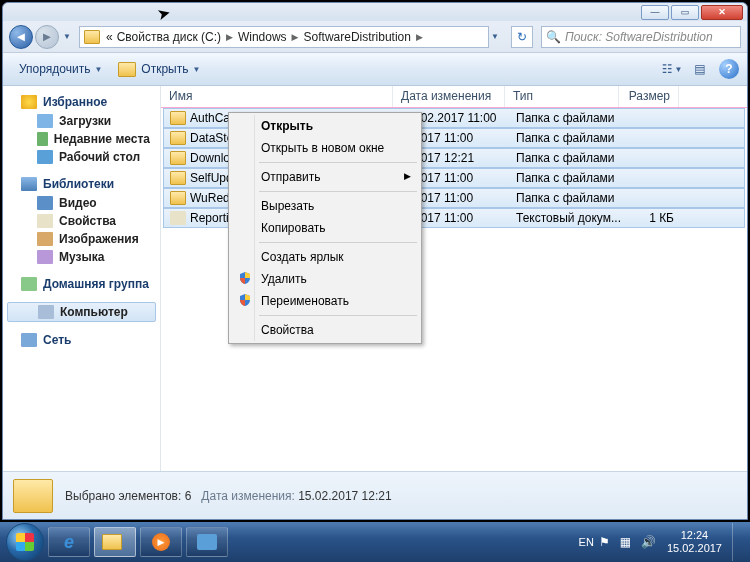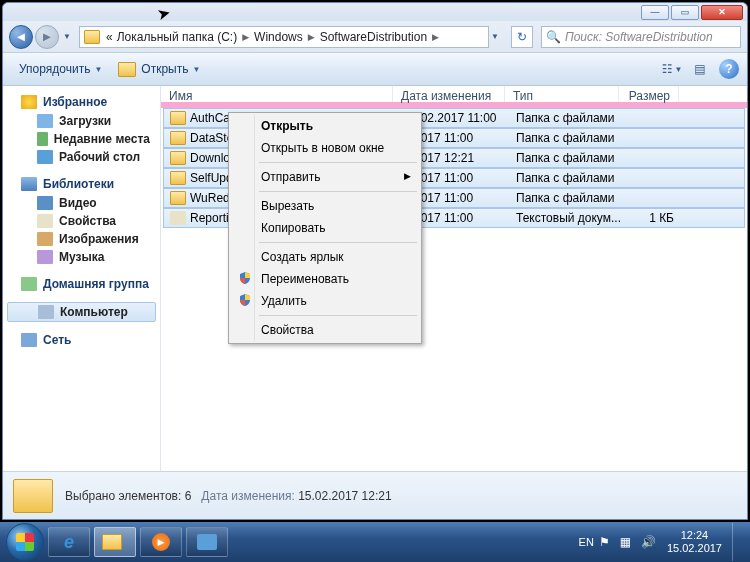--- a/index.html
+++ b/index.html
@@ -52,21 +52,21 @@
 .i-doc { background:#e8e2c8;}
 .i-img { background:#d8a868;}
 .i-mus { background:#b898d8;}
 .i-home { background:#88c888;}
 .i-comp { background:#a8bed8;}
 .i-net { background:#7aa8d8;}
 .i-fold { background: linear-gradient(#ffe9a8,#f0c24e); border:1px solid #c79c28;}
 
 
 .files { flex:1; display:flex; flex-direction:column; font-size:12px;}
-.fheader { display:flex; height:22px; border-bottom:6px solid #f9a8d4; background:#fff;}
+.fheader { display:flex; height:22px; border-bottom:1px solid #f9a8d4; background:#fff;}
 .fheader div { padding:3px 8px; color:#3a5068; border-right:1px solid #e6ebf1;}
 .fcol-name{width:232px;} .fcol-date{width:112px;} .fcol-type{width:114px;} .fcol-size{width:60px; text-align:right;}
 .frow { display:flex; height:20px; align-items:center; border:1px solid #a8c7e8; background: linear-gradient(#eaf2fb,#d9e9f8); margin:0 2px;}
 .frow .fname { width:232px; padding-left:6px; display:flex; align-items:center; overflow:hidden;}
 .frow .fname .sbicon{margin-right:4px;}
 .frow .fdate{width:112px; padding-left:8px;} .frow .ftype{width:114px;padding-left:8px; overflow:hidden; text-overflow:ellipsis; white-space:nowrap;} .frow .fsize{width:60px; text-align:right; padding-right:8px;}
 
 
 .ctxmenu { position:absolute; top:112px; left:228px; width:194px; background:#f2f2f2; border:1px solid #a7a7a7; box-shadow:2px 2px 4px rgba(0,0,0,.3); font-size:12px; padding:2px;}
 .ctxmenu .citem { padding:4px 20px 4px 30px; position:relative;}
@@ -114,21 +114,21 @@
       </div>
   </div>
 
   <div class="navbar">
     <div class="navcircle">◄</div>
     <div class="navcircle fwd">►</div>
     <div class="navdrop">▼</div>
     <div class="address">
       <span class="foldericon"></span>
       <span class="crumb">«</span>
-      <span class="crumb">Локальный папка (C:)</span>
+      <span class="crumb">Свойства диск (C:)</span>
         <span class="sep">▶</span>
       <span class="crumb">Windows</span>
         <span class="sep">▶</span>
       <span class="crumb">SoftwareDistribution</span>
         <span class="sep">▶</span>
     </div>
     <div class="navdrop">▼</div>
     <div class="refreshbtn">↻</div>
     <div class="search">
       <span class="sicon">🔍</span>
@@ -299,26 +299,26 @@
   <div class="citem"><span>Отправить</span><span class="arrow">▶</span></div>
   <div class="csep"></div>
   <div class="citem">Вырезать</div>
   <div class="citem">Копировать</div>
   <div class="csep"></div>
   <div class="citem">Создать ярлык</div>
   <div class="citem"><span class="shield"><svg viewBox="0 0 14 14">
           <path d="M7 1 L12 3 V7 C12 10 9.5 12.5 7 13 C4.5 12.5 2 10 2 7 V3 Z" fill="#3a7fd5"></path>
           <path d="M7 1 L12 3 V7 H7 Z" fill="#ffcf3a"></path>
           <path d="M7 7 H2 V7 C2 10 4.5 12.5 7 13 Z" fill="#e85a3a"></path>
-        </svg></span><span>Переименовать</span></div>
+        </svg></span><span>Удалить</span></div>
   <div class="citem"><span class="shield"><svg viewBox="0 0 14 14">
           <path d="M7 1 L12 3 V7 C12 10 9.5 12.5 7 13 C4.5 12.5 2 10 2 7 V3 Z" fill="#3a7fd5"></path>
           <path d="M7 1 L12 3 V7 H7 Z" fill="#ffcf3a"></path>
           <path d="M7 7 H2 V7 C2 10 4.5 12.5 7 13 Z" fill="#e85a3a"></path>
-        </svg></span><span>Удалить</span></div>
+        </svg></span><span>Переименовать</span></div>
   <div class="csep"></div>
   <div class="citem">Свойства</div>
 </div>
 
 <div class="taskbar">
   <div class="startbtn"></div>
   <div class="tbicon">
       <span style="color:#3a8fd8;font-size:18px;font-style:italic;font-weight:bold">e</span>
     </div>
   <div class="tbicon active">

